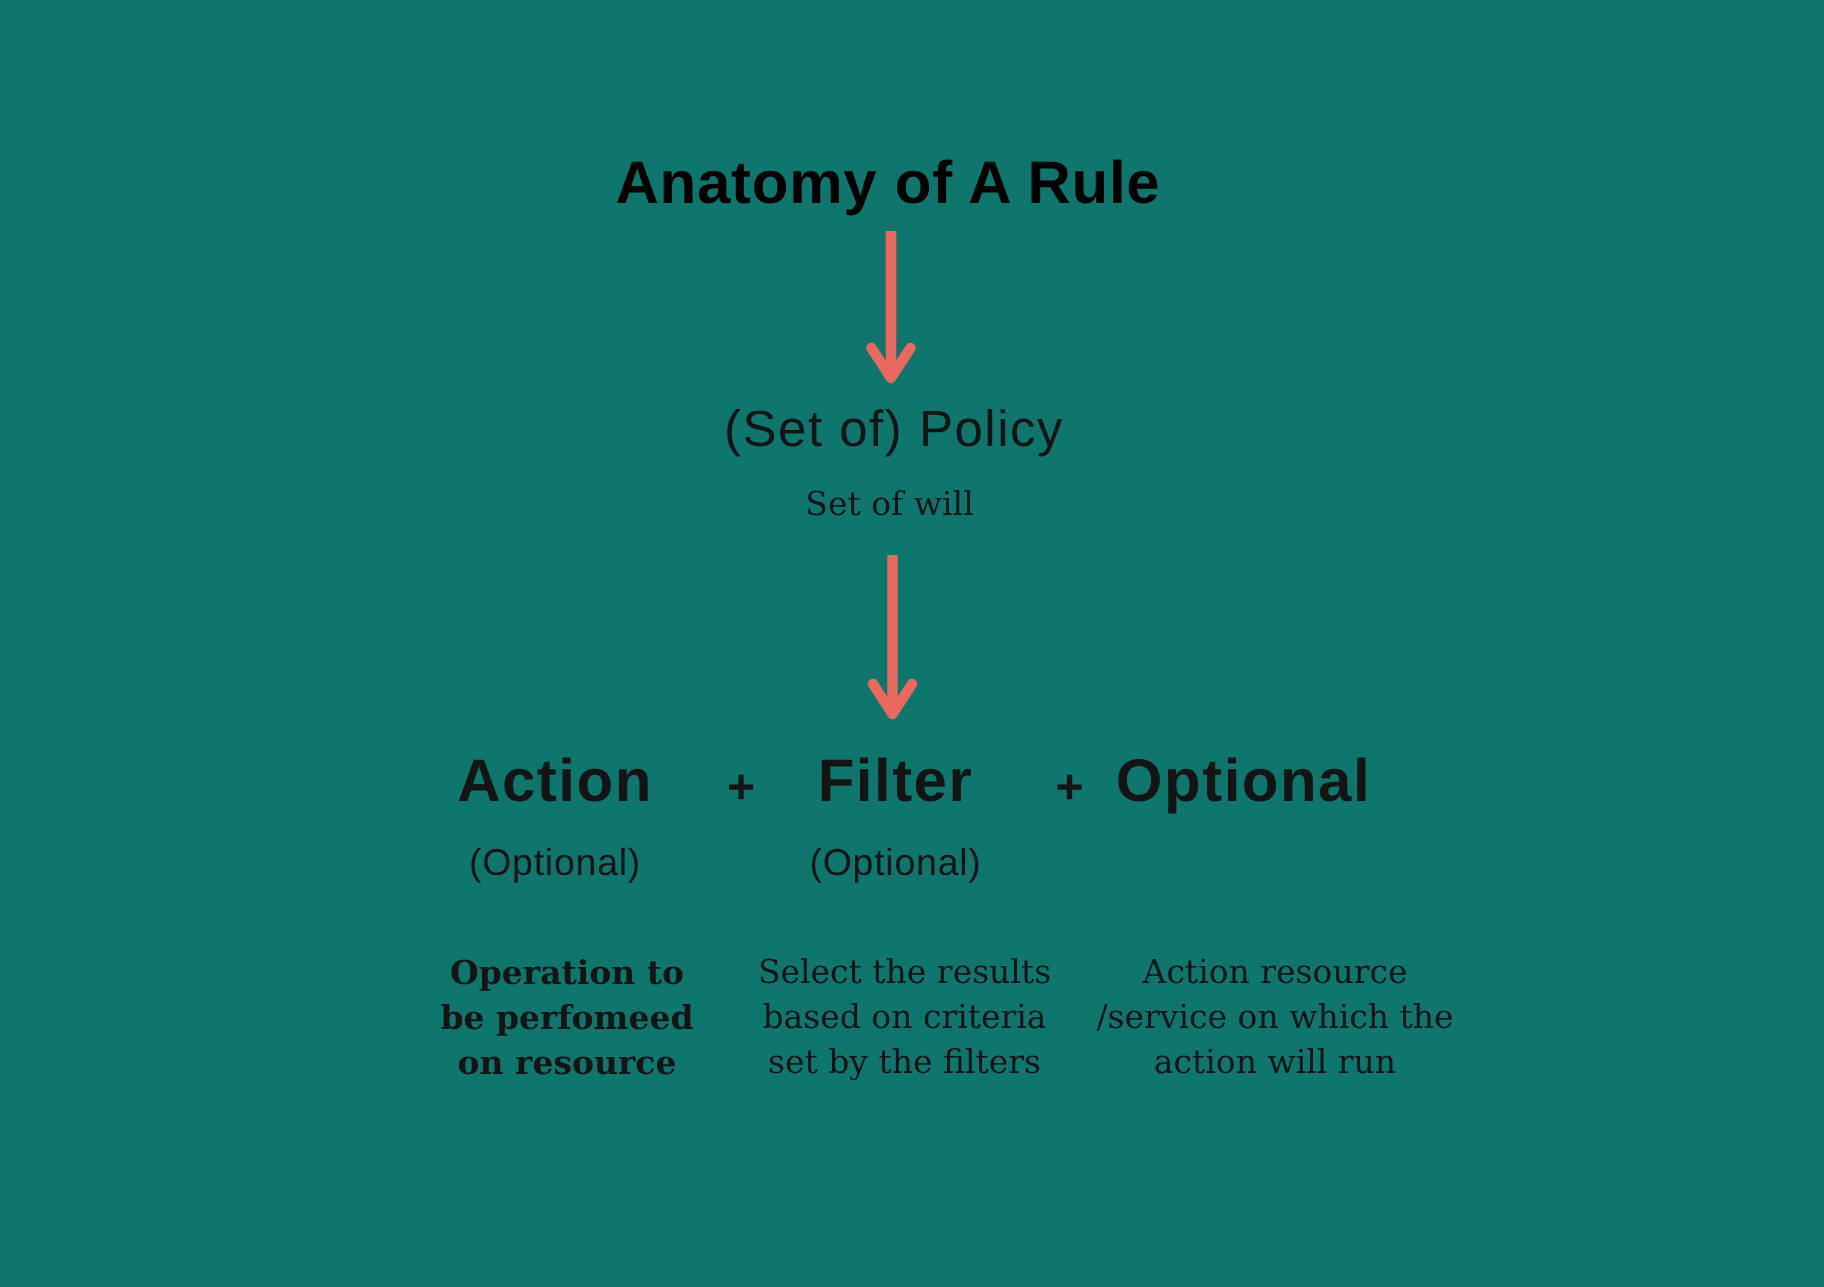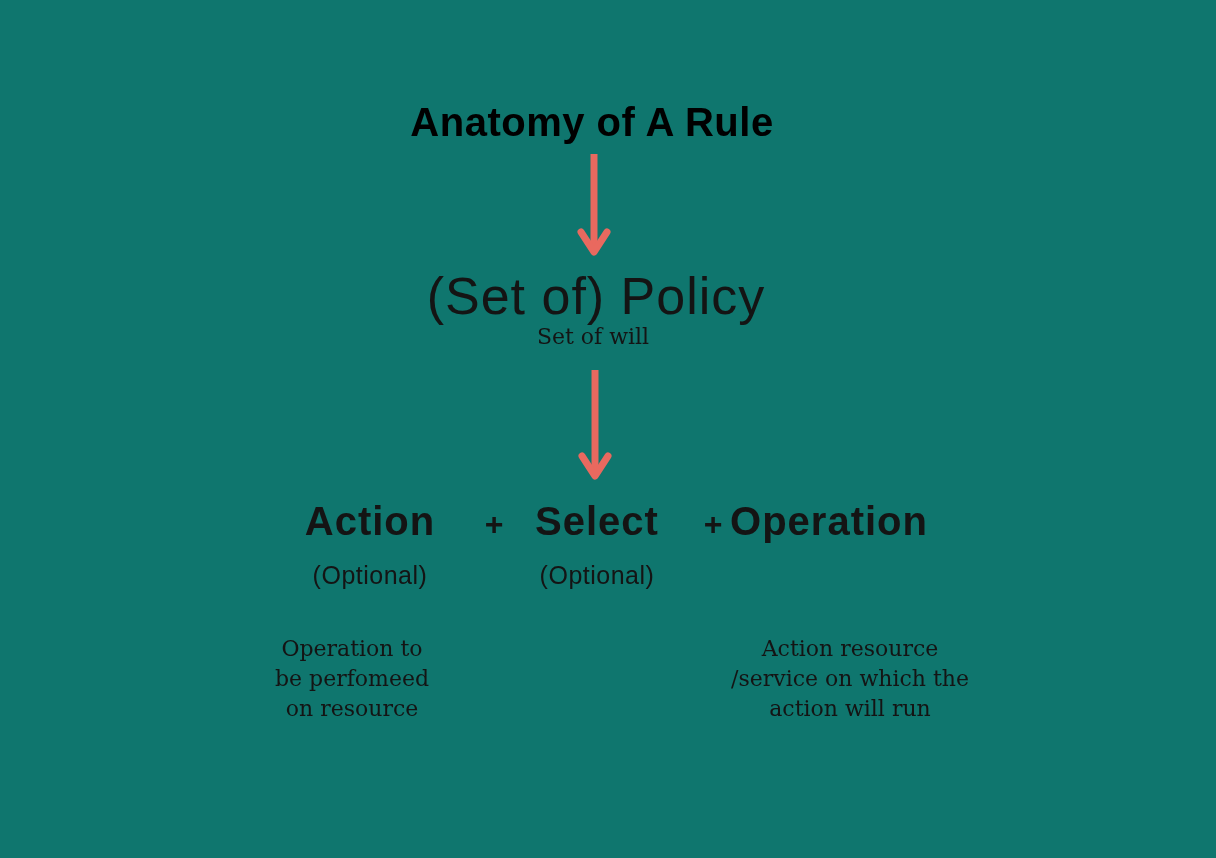--- a/index.html
+++ b/index.html
@@ -29,21 +29,21 @@
   }
   .arrow {
     position: absolute;
     transform: translateX(-50%);
   }
   .arrow1 { left: 594px; top: 152px; }
   .arrow2 { left: 595px; top: 368px; }
   .policy-label {
     top: 268px;
     left: 596px;
-    font-size: 52px;
+    font-size: 34px;
     font-weight: 300;
     letter-spacing: 1px;
     line-height: 1.1;
   }
   .serif {
     font-family: "DejaVu Serif", serif;
   }
   .policy-sublabel {
     top: 324px;
     left: 593px;
@@ -76,21 +76,21 @@
   }
   .note-action { left: 370px; }
   .note-filter { left: 597px; }
   .desc {
     top: 634px;
     font-size: 22px;
     line-height: 30px;
     text-align: center;
     white-space: pre-line;
   }
-  .desc-action   { left: 352px; }
+  .desc-action   { left: 378px; font-weight: bold; }
   .desc-filter   { left: 603px; }
   .desc-resource { left: 850px; }
 </style>
 </head>
 <body>
 
 <div class="canvas" style="background: #0f766e; color: rgb(20, 20, 20);">
 
   <h1 class="abs-c title" style="color: rgb(0, 0, 0);">Anatomy of A Rule</h1>
 
@@ -109,32 +109,35 @@
     <svg width="34" height="114" viewBox="0 0 34 114" aria-hidden="true">
       <line x1="17" y1="2" x2="17" y2="106" stroke="currentColor" stroke-width="7"></line>
       <path d="M4 88 L17 108 L30 88" fill="none" stroke="currentColor" stroke-width="7" stroke-linecap="round" stroke-linejoin="round"></path>
     </svg>
   </div>
 
   <div class="abs-c word word-action">Action</div>
 
   <div class="abs-c plus plus1">+</div>
 
-  <div class="abs-c word word-filter">Select</div>
+  <div class="abs-c word word-filter">Filter</div>
 
   <div class="abs-c plus plus2">+</div>
 
-  <div class="abs-c word word-resource">Operation</div>
+  <div class="abs-c word word-resource">Optional</div>
 
   <div class="abs-c note note-action">(Optional)</div>
 
   <div class="abs-c note note-filter">(Optional)</div>
 
   <div class="abs-c serif desc desc-action">Operation to
 be perfomeed
 on resource</div>
 
+  <div class="abs-c serif desc desc-filter">Select the results
+based on criteria
+set by the filters</div>
 
   <div class="abs-c serif desc desc-resource">Action resource
 /service on which the
 action will run</div>
 
 </div>
 
 </body></html>

